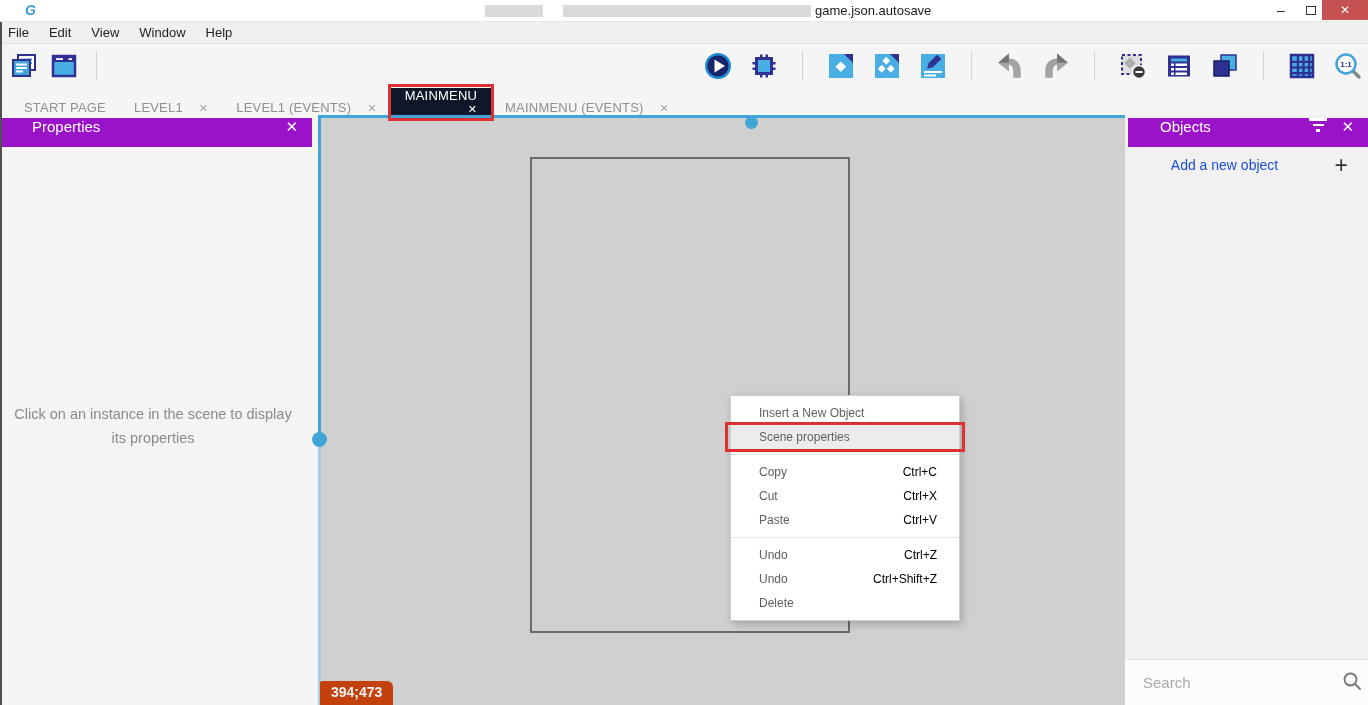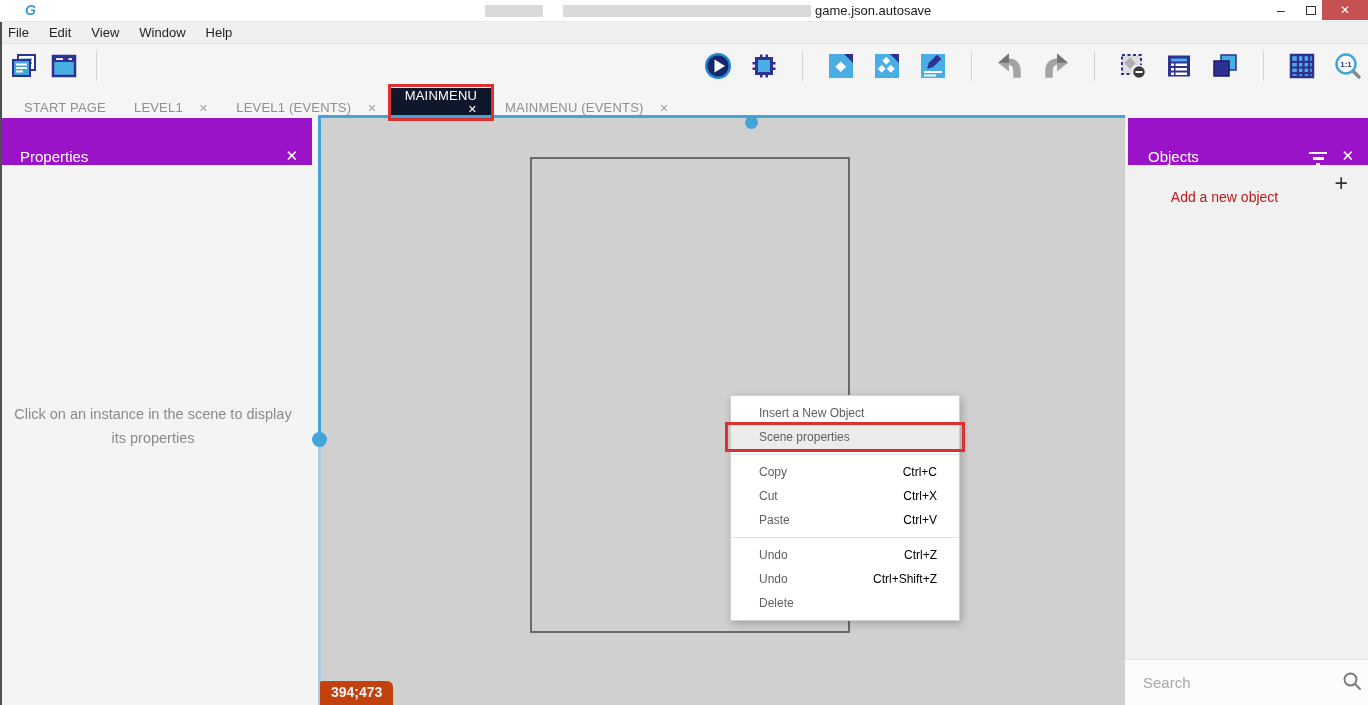--- a/index.html
+++ b/index.html
@@ -44,21 +44,21 @@
   .tab.active { background:#0f172a; color:#fff;flex-direction:column; }
   .tab.active .tab-close { color:#fff; }
   .annotation-box { position:absolute; border:3px solid #dd3030; z-index:20; pointer-events:none; }
   .tab-annotation { inset:-4px -3px -6px -3px; }
 
   
   .main { position:absolute; top:115px; left:0; width:1368px; height:590px; }
 
   
   .properties-panel { position:absolute; left:0; top:0; width:318px; height:100%; background:#f4f4f4; padding-top:3px; }
-  .panel-header { height:47px; background:#9b13c9; color:#fff; display:flex; align-items:flex-end; padding:0 14px 0 20px; }
+  .panel-header { height:29px; background:#9b13c9; color:#fff; display:flex; align-items:flex-start; padding:0 14px 0 32px; }
   .panel-title { font-size:15px; flex:1; }
   .panel-x { font-size:15px; color:#fff; cursor:pointer; }
   .properties-panel .panel-header { margin-right:6px; }
   .empty-msg { position:absolute; top:288px; left:14px; right:26px; text-align:center; font-size:14.5px; color:#8a8a8a; line-height:1.65; }
 
   
   .canvas { position:absolute; left:318px; top:0; width:807px; height:100%; background:#d0d0d0; }
   .h-scrollbar { position:absolute; top:0; left:0; right:0; height:3px; background:#42a5d8; }
   .h-thumb { position:absolute; top:1px; left:427px; width:13px; height:13px; border-radius:50%; background:#42a5d8; }
   .v-track-top { position:absolute; left:0; top:0; width:3px; height:325px; background:#42a5d8; }
@@ -75,21 +75,21 @@
   .cm-item.highlighted { background:#ececec; }
   .cm-sep { border-top:1px solid #e3e3e3; margin:5px 0; }
   .cm-annotation { inset:-3px -6px -3px -6px; }
 
   
   .objects-panel { position:absolute; right:0; top:0; width:243px; height:100%; background:#f1f1f1; padding-top:3px; }
   .objects-panel .panel-header { margin-left:3px; gap:14px; }
   .filter-icon { display:flex; flex-direction:column; align-items:center; gap:3px; cursor:pointer; }
   .filter-icon span { background:#fff; height:2.5px; display:block; }
   .add-row { position:relative; height:34px; margin-top:2px; }
-  .add-label { position:absolute; left:0; right:44px; top:8px; text-align:center; font-size:14px; color:#b91c1c;margin-top:14px; }
+  .add-label { position:absolute; left:0; right:44px; top:8px; text-align:center; font-size:14px; color:#1d4ed8; }
   .add-plus { position:absolute; right:20px; top:3px; font-size:23px; font-weight:300; color:#333; cursor:pointer; }
   .search-bar { position:absolute; bottom:0; left:0; width:100%; height:46px; background:#fcfcfc; border-top:1px solid #e3e3e3; display:flex; align-items:center; }
   .search-input { flex:1; border:none; outline:none; background:transparent; font-size:15px; color:#444; padding-left:18px; font-family:"Liberation Sans", sans-serif; }
   .search-input::placeholder { color:#a8a8a8; }
   .search-icon { margin-right:16px; cursor:pointer; }
 </style>
 </head>
 <body>
 
 <div class="app">

